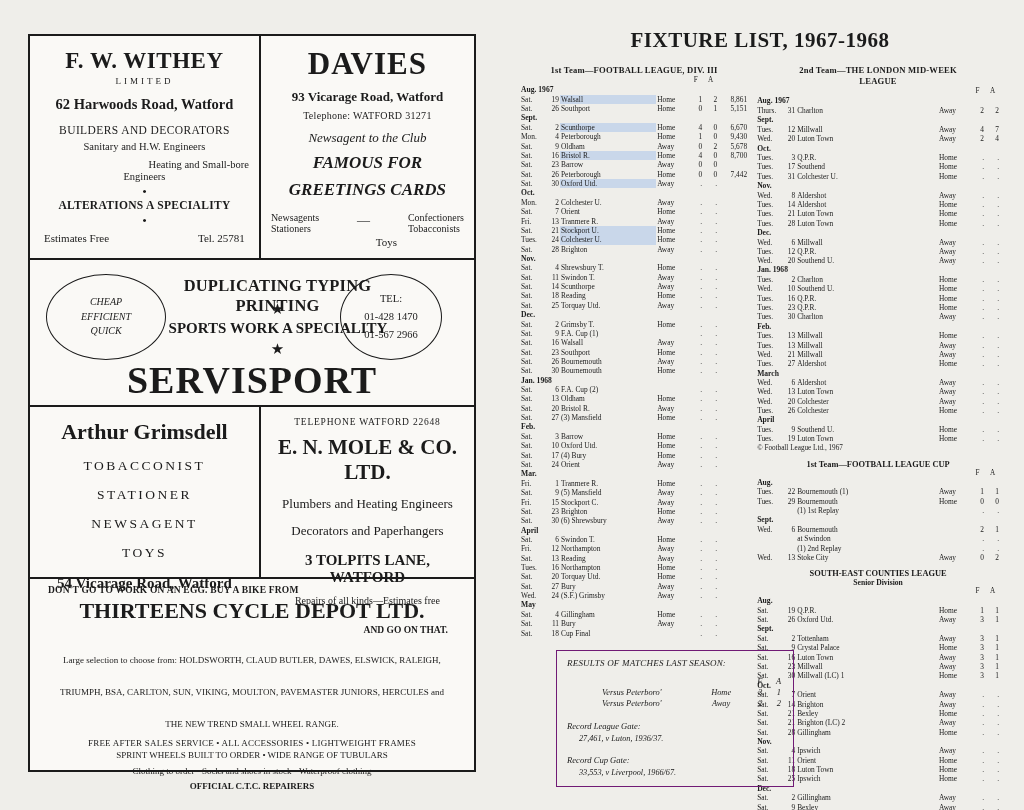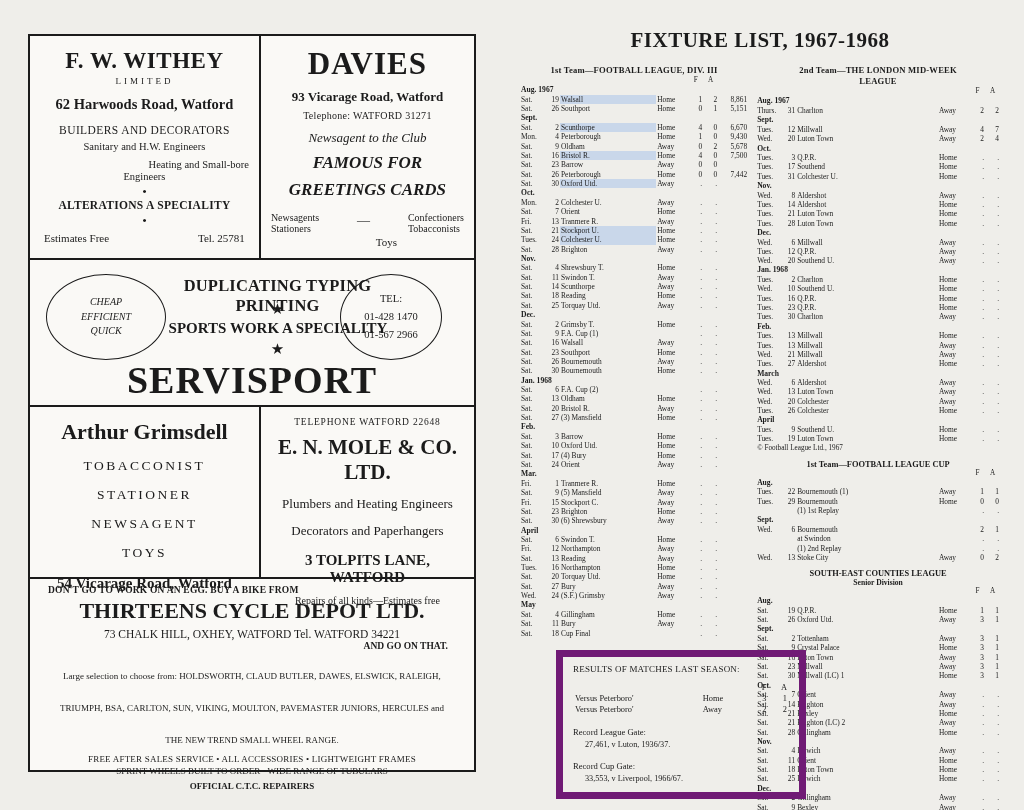--- a/index.html
+++ b/index.html
@@ -108,25 +108,25 @@
   .c-f{width:13px;text-align:right;}
   .c-a{width:13px;text-align:right;}
   .c-att{width:28px;text-align:right;}
   .month{font-size:7.6px;font-weight:bold;padding-top:3px;}
   .fa-head td{font-size:7.2px;text-align:center;}
   .hl{background:#c9d7ea;}
   .small-note{font-size:7.2px;}
   .sub-head{text-align:center;font-size:8.4px;font-weight:bold;margin-top:7px;}
   .sub-head2{text-align:center;font-size:7.6px;font-weight:bold;}
   .results-box{
-    margin-top:16px;border:7px solid #701a75;padding:7px 10px 9px;font-size:9px;
+    margin-top:16px;border:1px solid #701a75;padding:7px 10px 9px;font-size:9px;font-style:italic;
   }
   .results-box .rhead{font-size:9px;letter-spacing:.2px;}
   .res-table{width:100%;border-collapse:collapse;font-size:8.4px;margin-top:8px;}
-  .res-table td{padding:1px 2px;}
+  .res-table td{padding:1px 2px;text-align:center;}
   .rec{font-size:8.6px;margin-top:12px;}
   .rec .v{font-size:8.2px;margin-top:3px;padding-left:12px;}
 </style>
 </head>
 <body>
 
 <div class="page">
 
   <div class="left-page">
 
@@ -202,27 +202,27 @@
         <div class="l">Plumbers and Heating Engineers</div>
         <div class="l">Decorators and Paperhangers</div>
         <div class="addr">3 TOLPITS LANE, WATFORD</div>
         <div class="rep">Repairs of all kinds—Estimates free</div>
       </div>
     </div>
 
     <div class="ad-row r4">
       <div class="don">DON'T GO TO WORK ON AN EGG. BUY A BIKE FROM</div>
       <div class="name">THIRTEENS CYCLE DEPOT LTD.</div>
-      <div class="addr">73 CHALK HILL, OXHEY, WATFORD     Tel. WATFORD 34221</div>
       <div class="andon">AND GO ON THAT.</div>
       <div class="sel">Large selection to choose from: HOLDSWORTH, CLAUD BUTLER, DAWES, ELSWICK, RALEIGH,</div>
       <div class="sel">TRIUMPH, BSA, CARLTON, SUN, VIKING, MOULTON, PAVEMASTER JUNIORS, HERCULES and</div>
       <div class="sel">THE NEW TREND SMALL WHEEL RANGE.</div>
       <div class="aft">FREE AFTER SALES SERVICE   •   ALL ACCESSORIES   •   LIGHTWEIGHT FRAMES</div>
       <div class="spr">SPRINT WHEELS BUILT TO ORDER   •   WIDE RANGE OF TUBULARS</div>
+      <div class="clo">Clothing to order  •  Socks and shoes in stock  •  Waterproof clothing</div>
       <div class="off">OFFICIAL C.T.C. REPAIRERS</div>
     </div>
 
   </div>
 
   <div class="right-page">
     <div class="fx-title">FIXTURE LIST, 1967-1968</div>
 
     <div class="cols">
 
@@ -290,21 +290,21 @@
                 <td class="c-a">2</td>
                 <td class="c-att">5,678</td>
               </tr>
               <tr>
                 <td class="c-day">Sat.</td>
                 <td class="c-date">16</td>
                 <td class="c-opp hl">Bristol R.</td>
                 <td class="c-venue">Home</td>
                 <td class="c-f">4</td>
                 <td class="c-a">0</td>
-                <td class="c-att">7,500</td>
+                <td class="c-att">8,700</td>
               </tr>
               <tr>
                 <td class="c-day">Sat.</td>
                 <td class="c-date">23</td>
                 <td class="c-opp">Barrow</td>
                 <td class="c-venue">Away</td>
                 <td class="c-f">0</td>
                 <td class="c-a">0</td>
                 <td class="c-att"></td>
               </tr>

